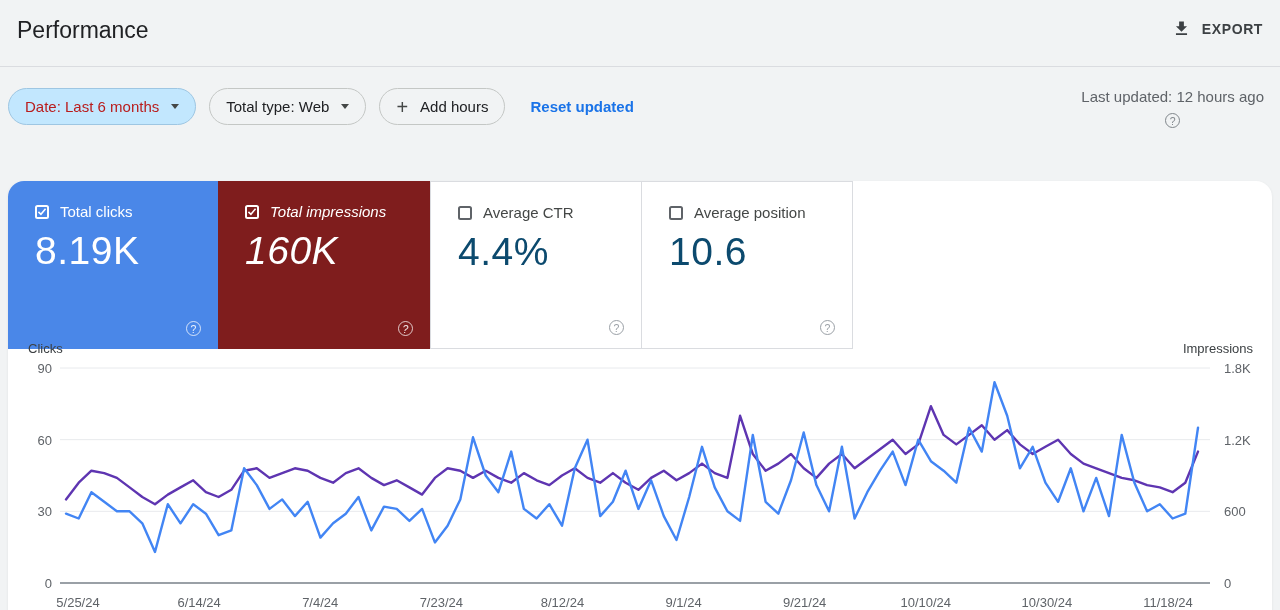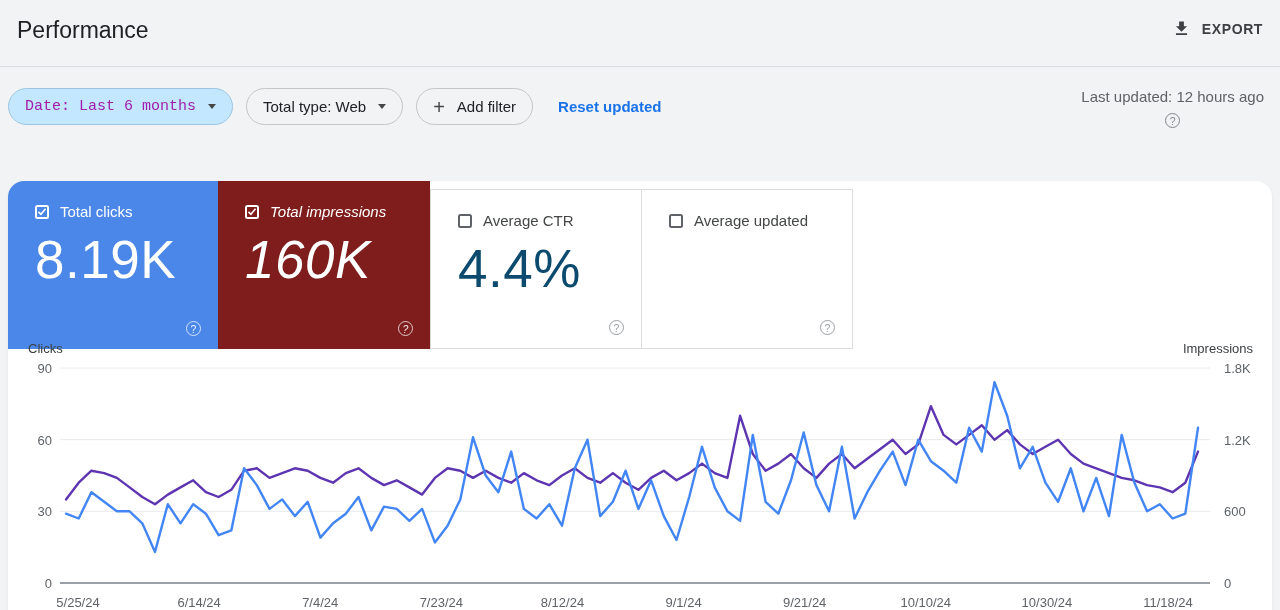--- a/index.html
+++ b/index.html
@@ -16,21 +16,21 @@
     font-family:inherit; font-size:14px; font-weight:700; letter-spacing:.6px;
   }
   .hdr-divider { position:absolute; top:66px; left:0; width:100%; height:1px; background:#dadce0; }
   
   .filterbar { position:absolute; top:88px; left:8px; display:flex; align-items:center; gap:13px; height:37px; }
   .chip {
     height:37px; display:flex; align-items:center; gap:10px; padding:0 16px;
     border:1px solid #c4c7c5; border-radius:19px; background:transparent;
     font-family:inherit; font-size:15px; color:#202124; cursor:pointer; white-space:nowrap;
   }
-  .chip-date { background:#c2e7fe; border-color:#9ec6e2; color:#a21caf;font-family:Liberation Mono, monospace; }
+  .chip-date { background:#c2e7fe; border-color:#9ec6e2; color:#b91c1c; }
   .caret { width:0; height:0; border-left:4.5px solid transparent; border-right:4.5px solid transparent;
            border-top:5.5px solid #444746; margin-left:2px; }
   .plus-glyph { font-size:20px; line-height:1; color:#444746; margin-right:2px; font-weight:400; }
   .reset-link { margin-left:12px; font-size:15px; font-weight:700; color:#1a73e8; text-decoration:none; cursor:pointer; }
   .last-updated {
     position:absolute; right:16px; top:88px; height:37px; display:flex; align-items:center; gap:8px;
     font-size:15px; color:#5f6368;flex-direction:column;
   }
   .q-circle {
     width:15px; height:15px; border:1.2px solid #80868b; border-radius:50%;
@@ -39,28 +39,28 @@
   }
   
   .maincard {
     position:absolute; left:8px; right:8px; top:181px; height:445px;
     background:#fff; border-radius:16px 16px 0 0; box-shadow:0 1px 3px rgba(60,64,67,.08);
   }
   .metrics { display:flex; height:168px; }
   .metric { position:relative; width:212px; padding:22px 0 0 27px; cursor:pointer; }
   .metric-clicks { width:210px; background:#4a87e8; border-radius:16px 0 0 0; color:#fff; }
   .metric-impressions { background:#7f1d1d; color:#fff;font-style:italic; }
-  .metric-plain { background:#fff; border:1px solid #dadce0; color:#444746;margin-top:8px; }
+  .metric-plain { background:#fff; border:1px solid #dadce0; color:#444746; }
   .metric-plain + .metric-plain { margin-left:-1px; }
   .metric-head { display:flex; align-items:center; gap:11px; }
   .cbox { width:14px; height:14px; border:2px solid #fff; border-radius:2.5px;
           display:flex; align-items:center; justify-content:center; flex:0 0 auto; }
   .metric-plain .cbox { border-color:#5f6368; }
   .metric-label { font-size:15px; }
-  .metric-value { margin-top:9px; font-size:53px; font-weight:400; letter-spacing:.5px; }
+  .metric-value { margin-top:9px; font-size:39px; font-weight:400; letter-spacing:.5px; }
   .metric-plain .metric-value { color:#0c4a6e; }
   .help-circle {
     position:absolute; right:17px; bottom:13px; width:15px; height:15px; border-radius:50%;
     border:1.2px solid rgba(255,255,255,.75); color:rgba(255,255,255,.9);
     display:flex; align-items:center; justify-content:center; font-size:10.5px; cursor:pointer;
   }
   .metric-plain .help-circle { border-color:#9aa0a6; color:#9aa0a6; }
   
   #chart { position:absolute; left:0; top:149px; display:block; }
   #chart .tick { font-size:13px; fill:#5f6368; font-family:"Liberation Sans", sans-serif; }
@@ -84,21 +84,21 @@
     <div class="chip chip-date">
       <span>Date: Last 6 months</span>
       <span class="caret"></span>
     </div>
     <div class="chip">
       <span>Total type: Web</span>
       <span class="caret"></span>
     </div>
     <div class="chip">
       <span class="plus-glyph">+</span>
-      <span>Add filter</span>
+      <span>Add hours</span>
     </div>
     <a class="reset-link">Reset updated</a>
   </div>
   <div class="last-updated">
     <span>Last updated: 12 hours ago</span>
     <span class="q-circle">?</span>
   </div>
 
   <div class="maincard">
     <div class="metrics">
@@ -134,22 +134,23 @@
           <span class="cbox"></span>
           <span class="metric-label">Average CTR</span>
         </div>
         <div class="metric-value">4.4%</div>
         <span class="help-circle">?</span>
       </div>
 
       <div class="metric metric-plain">
         <div class="metric-head">
           <span class="cbox"></span>
-          <span class="metric-label">Average updated</span>
+          <span class="metric-label">Average position</span>
         </div>
+        <div class="metric-value">10.6</div>
         <span class="help-circle">?</span>
       </div>
 
     </div>
 
     <svg id="chart" width="1264" height="280">
         <line x1="52" y1="253" x2="1202" y2="253" stroke="#9aa0a6" stroke-width="2"></line>
         <text x="44" y="258" text-anchor="end" class="tick">0</text>
         <text x="1216" y="258" text-anchor="start" class="tick">0</text>
         <line x1="52" y1="181.33333333333334" x2="1202" y2="181.33333333333334" stroke="#e8eaed" stroke-width="1"></line>

